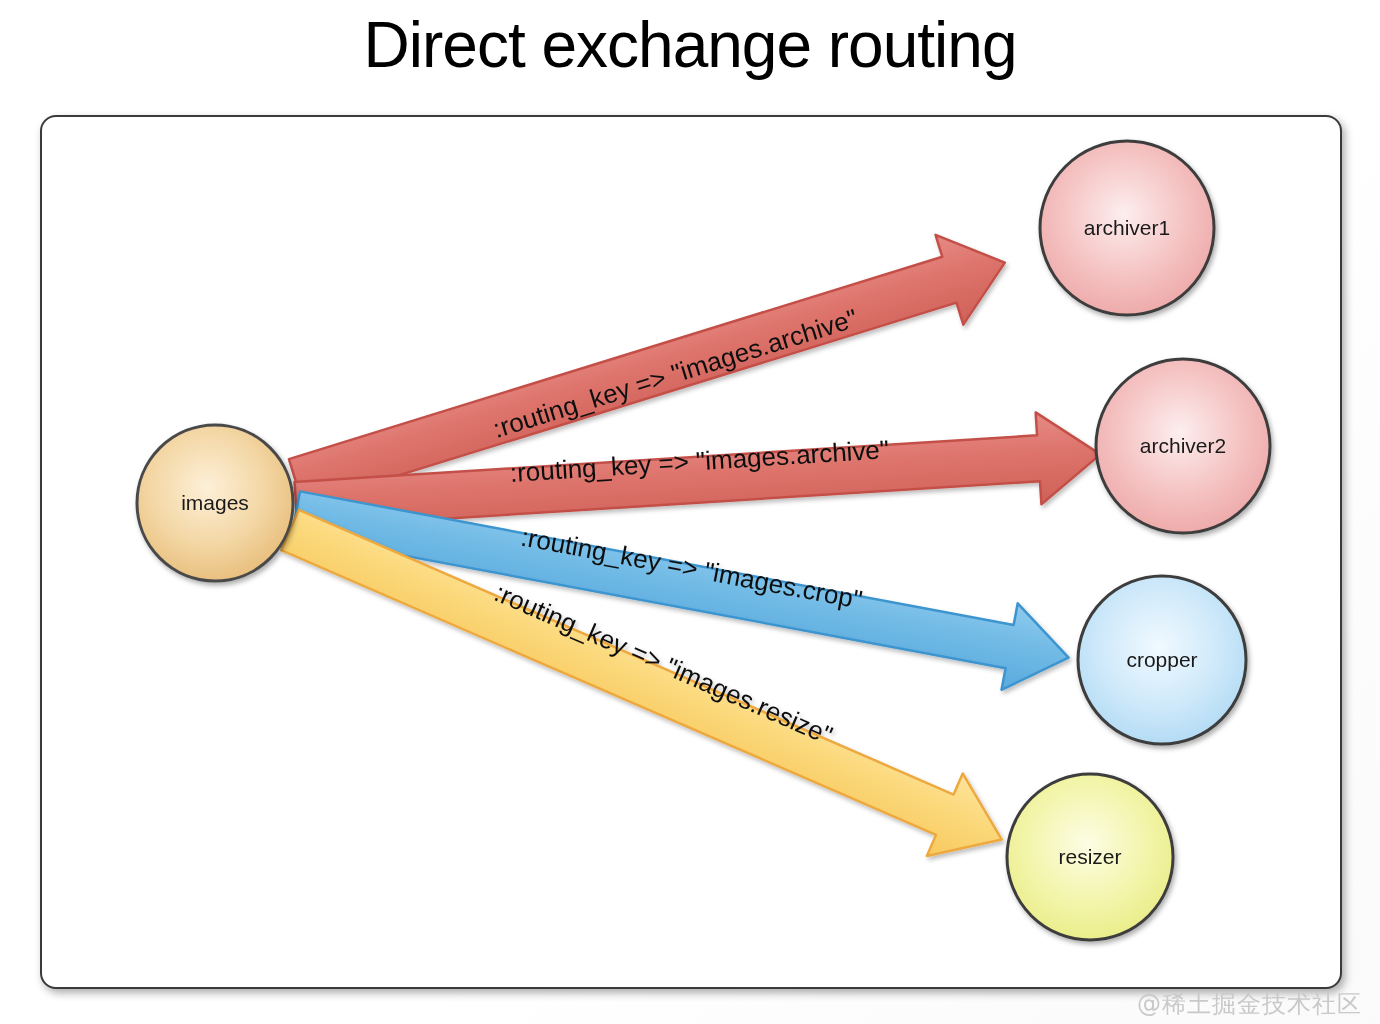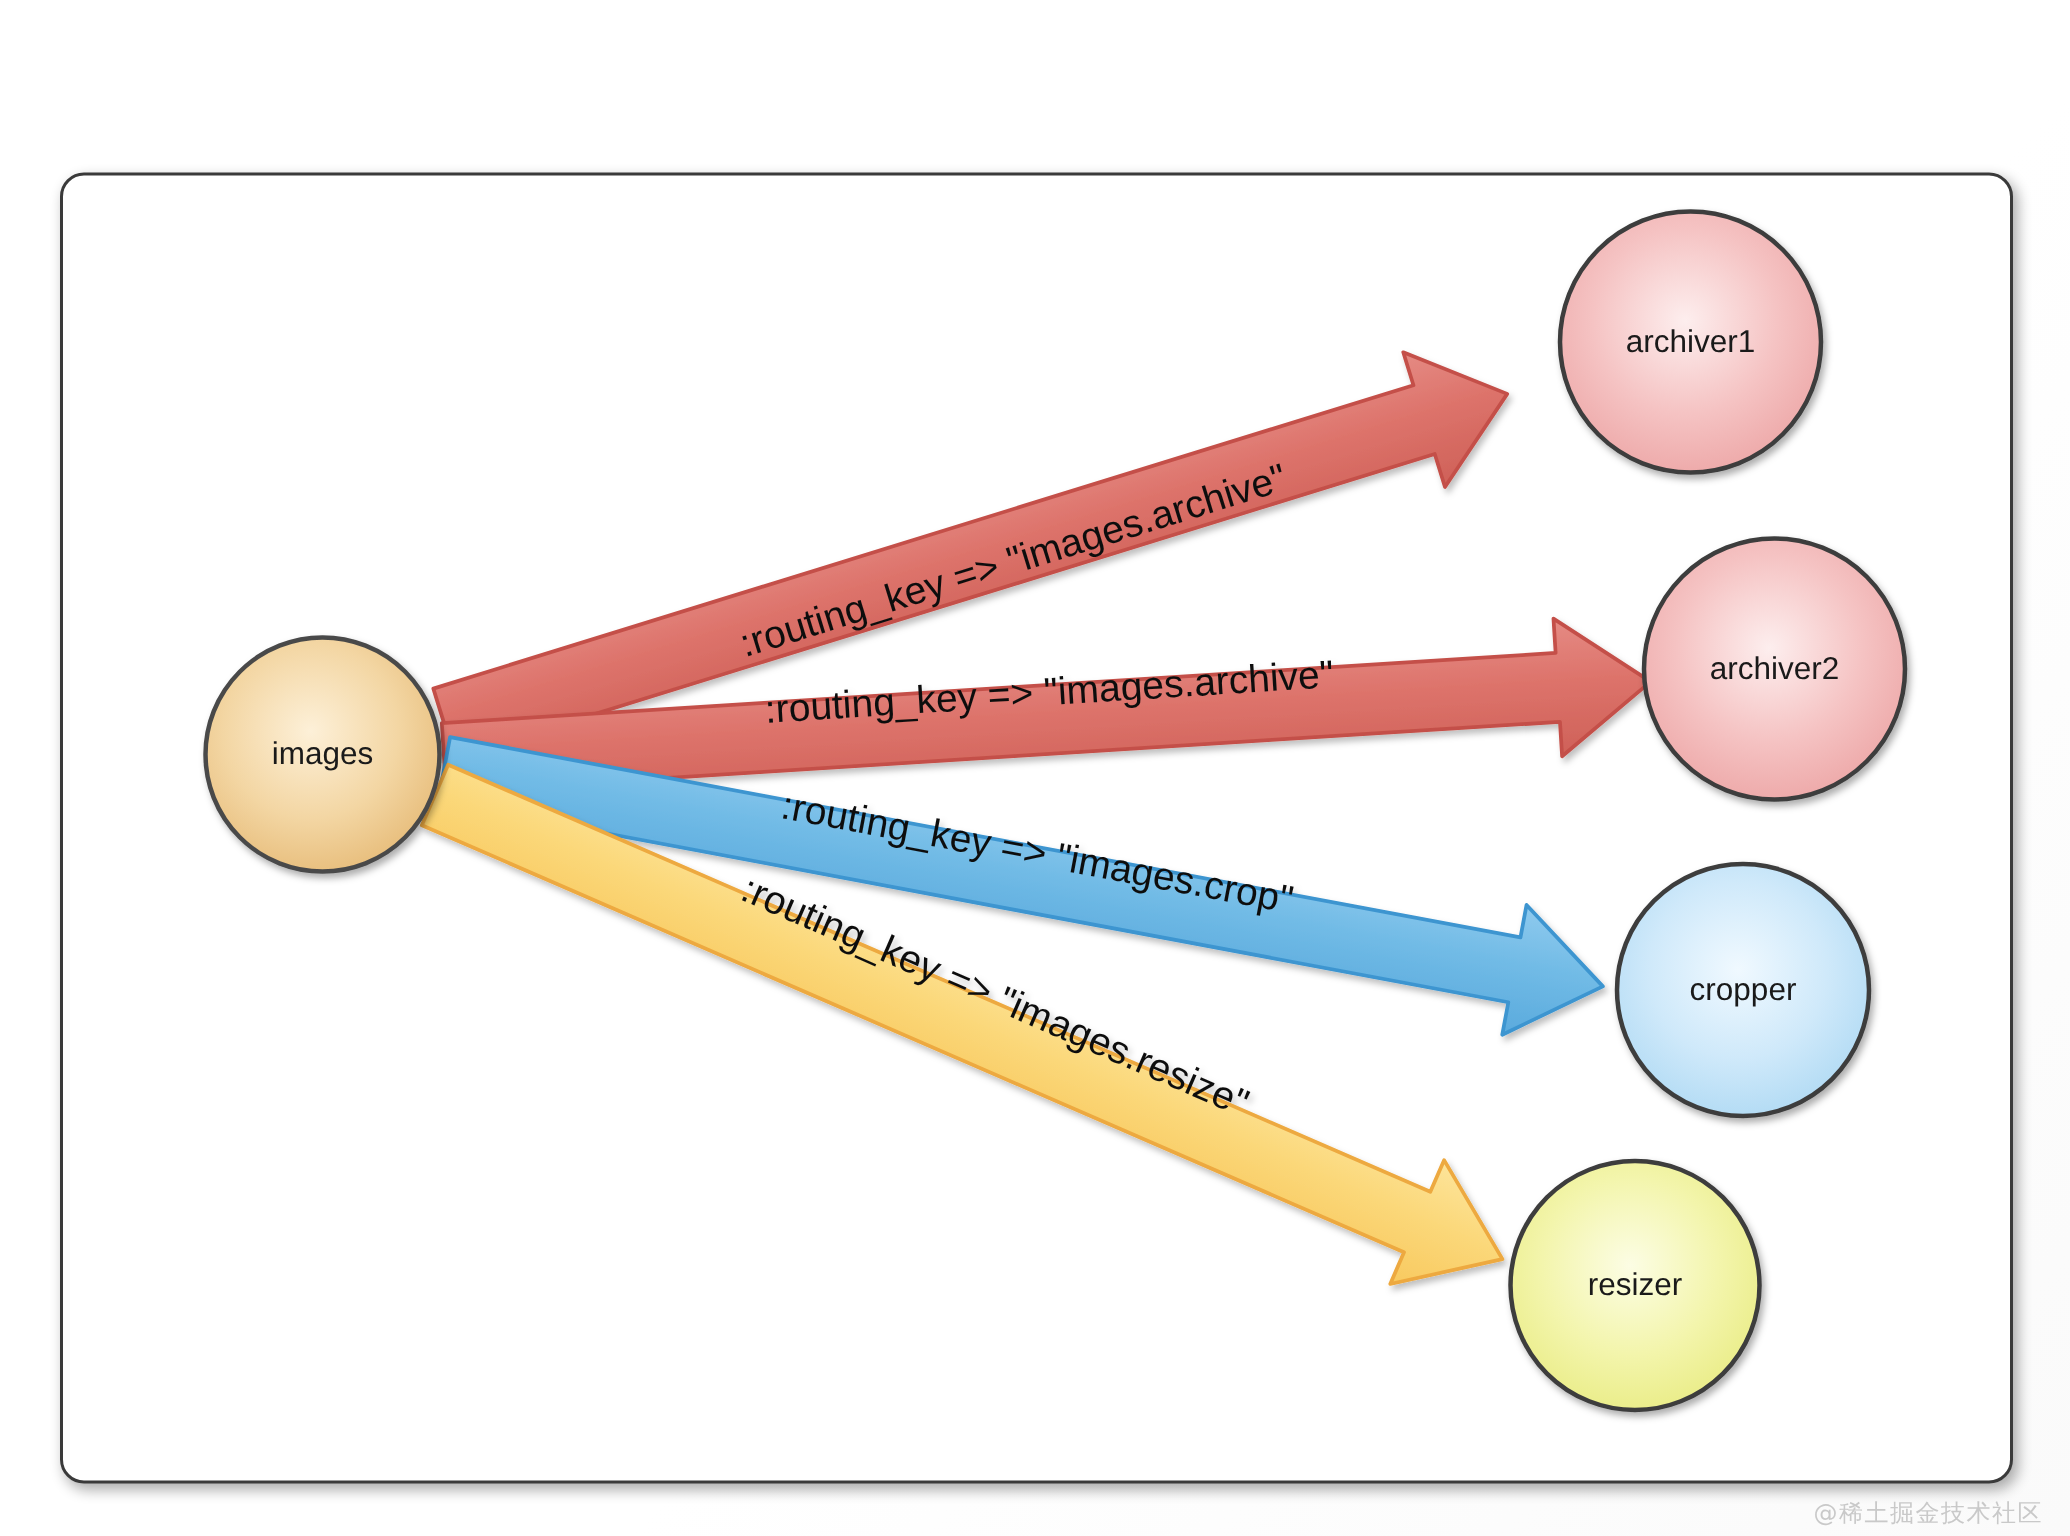--- a/index.html
+++ b/index.html
@@ -71,32 +71,33 @@
     font-family: "Liberation Sans", sans-serif;
     font-size: 26px;
     fill: #111111;
     text-anchor: middle;
   }
 
   .watermark {
     position: absolute;
     right: 18px;
     bottom: 4px;
-    font-size: 16px;
+    font-size: 24px;
     color: #c9c9c9;
     font-family: "DejaVu Sans", sans-serif;
     letter-spacing: 1px;
     user-select: none;
   }
 </style>
 </head>
 <body>
 
 <div id="stage">
 
+  <div class="title">Direct exchange routing</div>
 
   <div class="canvas-frame"></div>
 
   <svg class="diagram" viewBox="0 0 1380 1024">
     <defs>
       <radialGradient id="gradImages" cx="45%" cy="40%" r="68%">
         <stop offset="0%" stop-color="#fdf0d8"></stop>
         <stop offset="55%" stop-color="#f3d6a3"></stop>
         <stop offset="100%" stop-color="#e5b873"></stop>
       </radialGradient>

